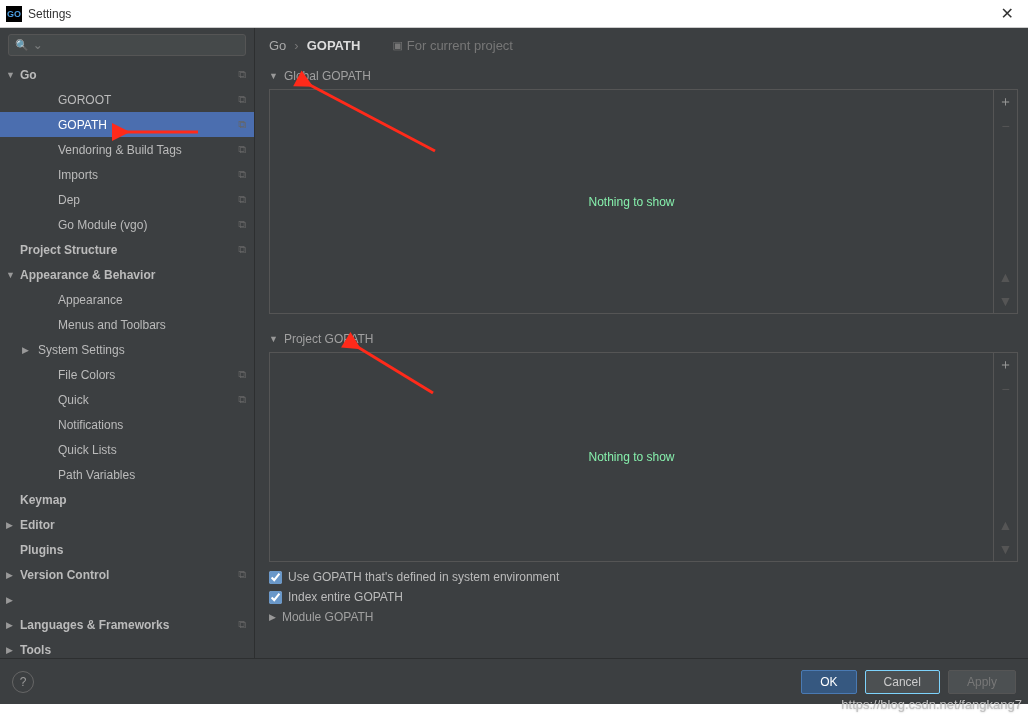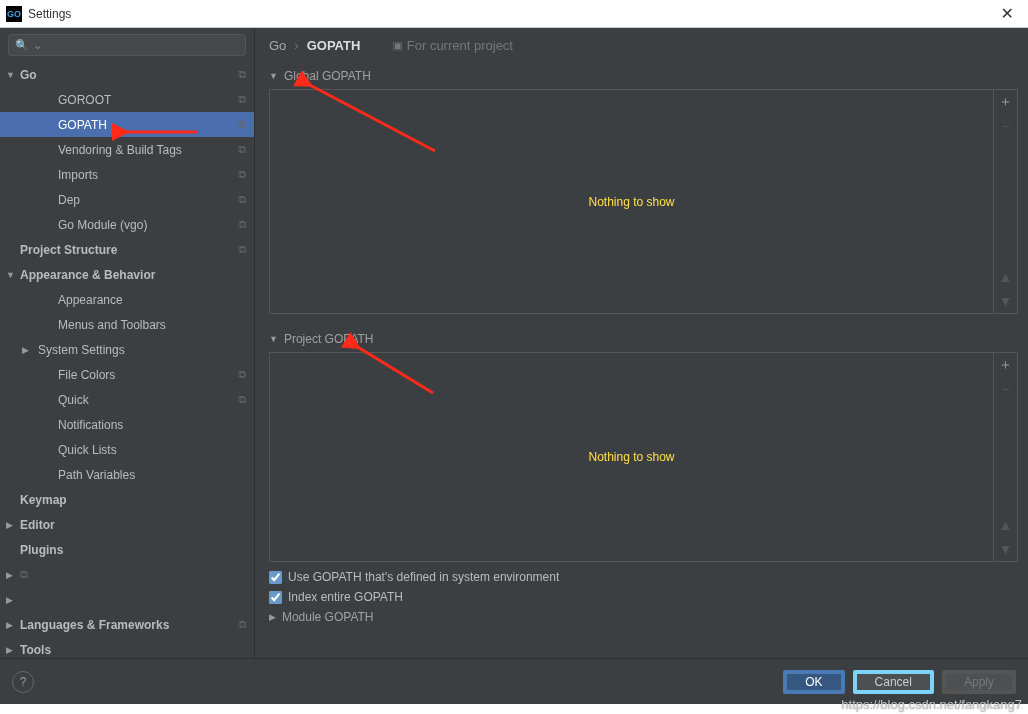--- a/index.html
+++ b/index.html
@@ -104,21 +104,21 @@
 .section-hdr .tri { font-size: 9px; color: #999; }
 .list-box {
   border: 1px solid #555;
   height: 225px;
   background: #3c3f41;
   display: flex;
   position: relative;
 }
 .list-box .empty {
   flex: 1; display: flex; align-items: center; justify-content: center;
-  color: #fde047;
+  color: #86efac;
 }
 .list-box .side-btns {
   width: 24px;
   border-left: 1px solid #555;
   display: flex; flex-direction: column;
 }
 .list-box .side-btns .btn {
   height: 24px; display: flex; align-items: center; justify-content: center;
   color: #999; cursor: pointer; font-size: 14px;
 }
@@ -136,21 +136,21 @@
   padding: 0 12px;
 }
 .footer .help {
   width: 22px; height: 22px; border: 1px solid #666; border-radius: 11px;
   display: flex; align-items: center; justify-content: center; color: #999;
   cursor: pointer;
 }
 .footer .spacer { flex: 1; }
 .footer .btn {
   height: 24px; padding: 0 18px; margin-left: 8px;
-  border: 4px solid #7dd3fc; background: #4c5052; color: #ccc;
+  border: 1px solid #7dd3fc; background: #4c5052; color: #ccc;
   cursor: pointer; font-size: 12px; border-radius: 2px;
 }
 .footer .btn.primary { background: #365880; border-color: #4a7ab3; color: #fff; }
 .footer .btn.disabled { color: #777; border-color: #555; }
 .watermark {
   position: absolute; right: 6px; bottom: 2px;
   color: #c0c0c0; font-size: 13px; pointer-events: none;
   text-shadow: 0 0 2px rgba(0,0,0,0.3);
 }
 .arrow-annot {
@@ -248,20 +248,21 @@
         <div class="tree-item level0">
           <span class="arrow">▶</span>
           <span class="label">Editor</span>
         </div>
         <div class="tree-item level0">
           <span class="arrow"></span>
           <span class="label">Plugins</span>
         </div>
         <div class="tree-item level0">
           <span class="arrow">▶</span>
+          <span class="label">Version Control</span>
           <span class="copy-icon">⧉</span>
         </div>
         <div class="tree-item level0">
           <span class="arrow">▶</span>
         </div>
         <div class="tree-item level0">
           <span class="arrow">▶</span>
           <span class="label">Languages &amp; Frameworks</span>
           <span class="copy-icon">⧉</span>
         </div>

